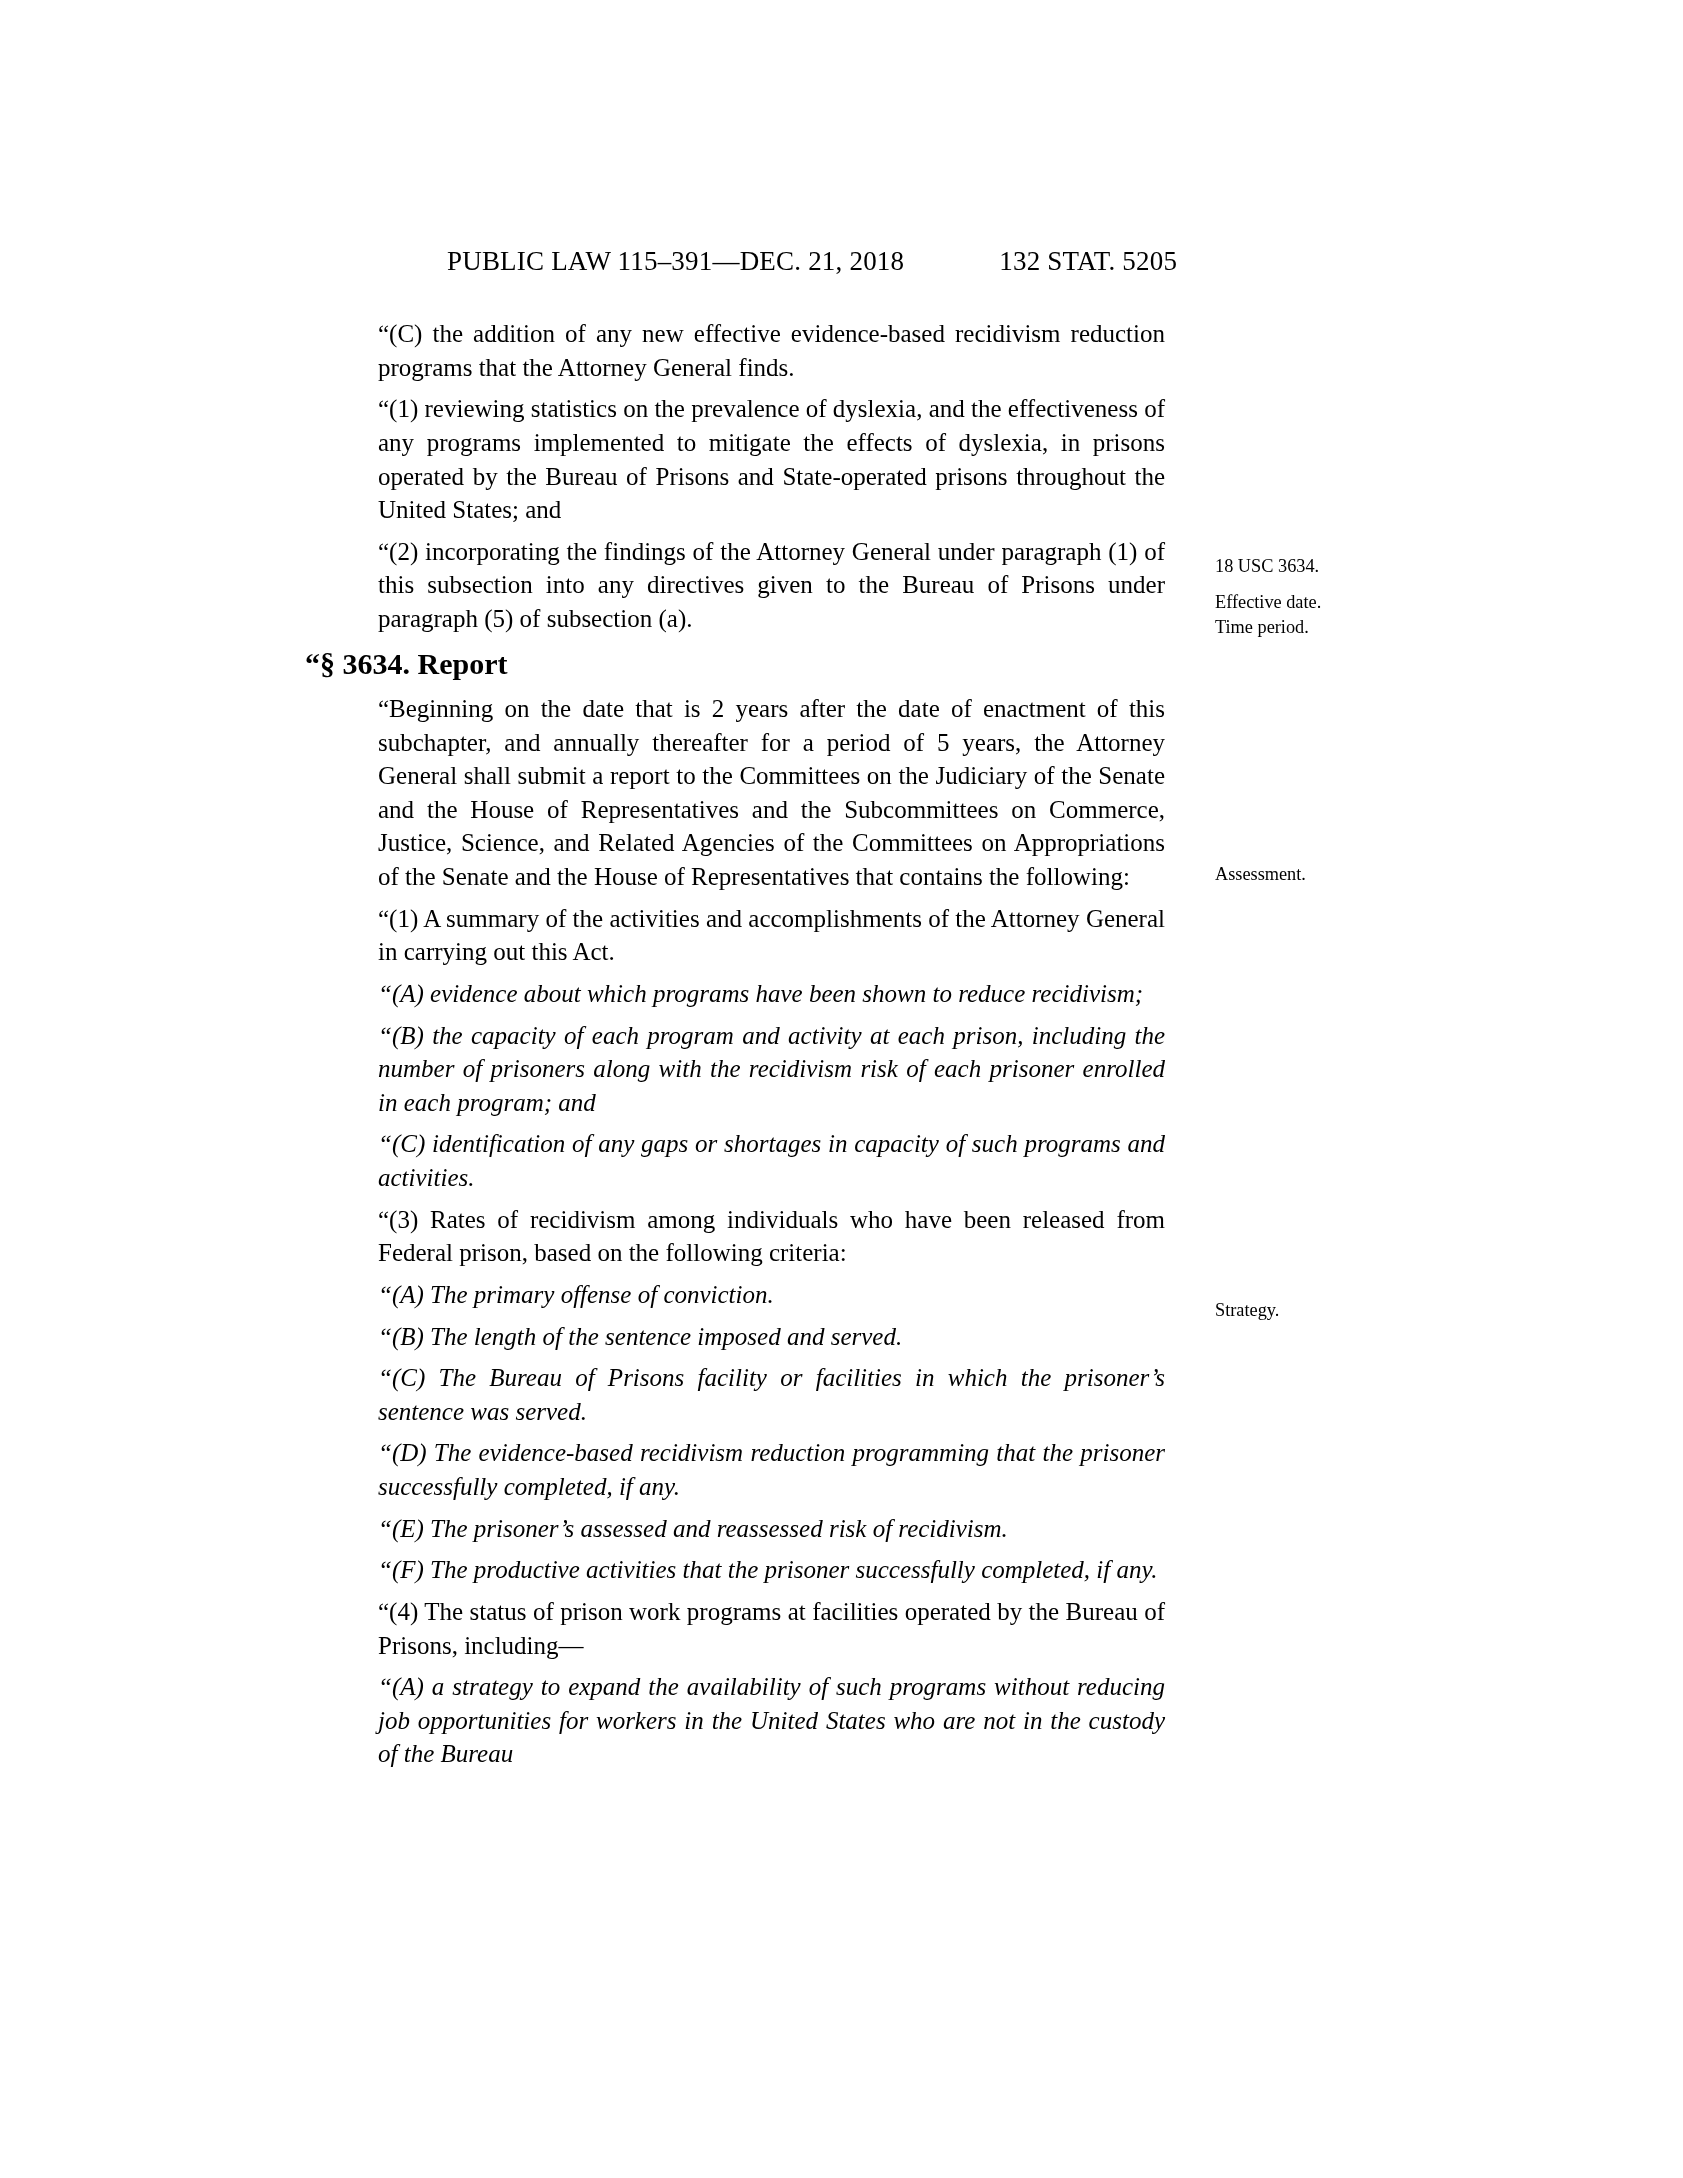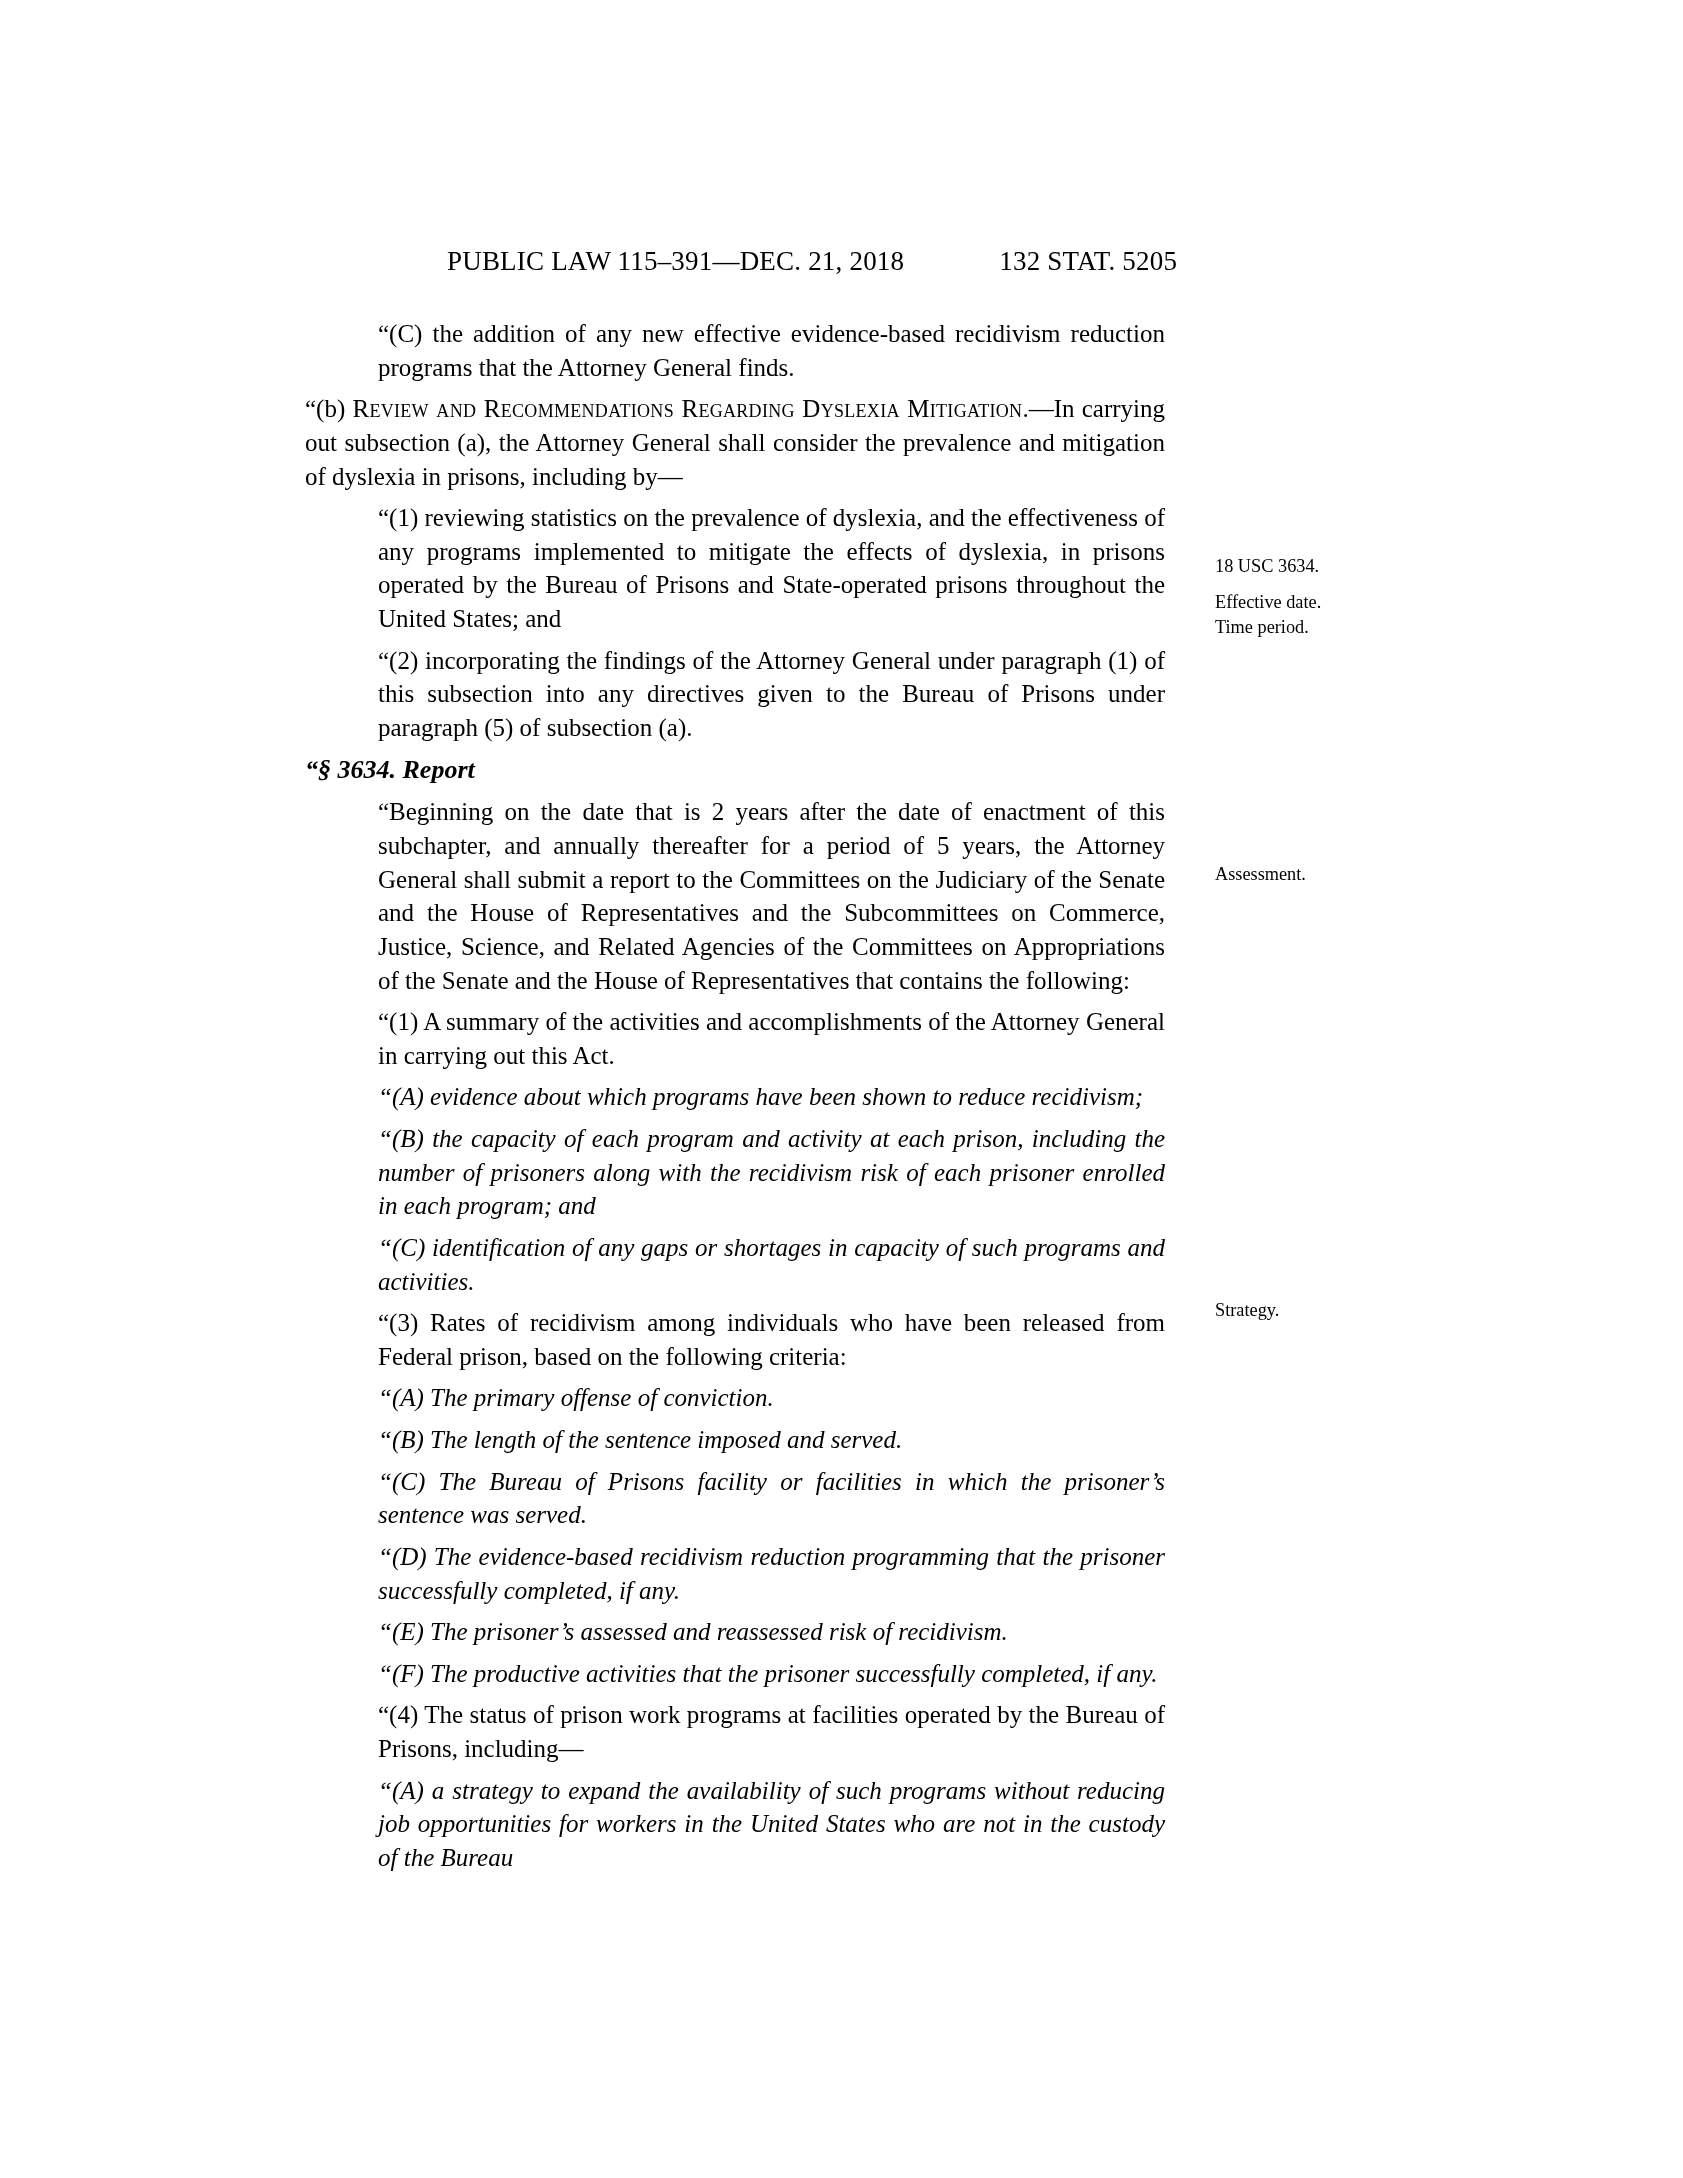--- a/index.html
+++ b/index.html
@@ -61,23 +61,22 @@
 
   .sc {
     font-variant: small-caps;
     letter-spacing: 0.3px;
   }
 
   .section-head {
     margin-top: 30px;
     margin-bottom: 4px;
     font-weight: bold;
-    font-size: 26px;
+    font-size: 30px;
     text-align: left;
-    font-style: italic;
   }
   .no-just { text-align: left; }
 
   
   .sidenotes {
     position: absolute;
     top: 309px;
     left: 1203px;
     width: 257px;
     font-size: 18.3px;
@@ -98,21 +97,20 @@
 
   <div class="header">
     <span class="pubnum">PUBLIC LAW 115–391—DEC. 21, 2018</span>
     <span class="stat">132 STAT. 5205</span>
   </div>
 
   <div class="column">
 
     <p class="p-indent1">“(C) the addition of any new effective evidence-based recidivism reduction programs that the Attorney General finds.</p>
 
-    <p class="p-flush"><span>“(b) </span><span class="sc">Review and Recommendations Regarding Dyslexia Mitigation</span><span>.—In carrying out subsection (a), the Attorney General shall consider the prevalence and mitigation of dyslexia in prisons, including by—</span></p>
 
     <p class="p-indent1">“(1) reviewing statistics on the prevalence of dyslexia, and the effectiveness of any programs implemented to mitigate the effects of dyslexia, in prisons operated by the Bureau of Prisons and State-operated prisons throughout the United States; and</p>
 
     <p class="p-indent1">“(2) incorporating the findings of the Attorney General under paragraph (1) of this subsection into any directives given to the Bureau of Prisons under paragraph (5) of subsection (a).</p>
 
     <p class="section-head no-just">“§ 3634. Report</p>
 
     <p class="p-indent1">“Beginning on the date that is 2 years after the date of enactment of this subchapter, and annually thereafter for a period of 5 years, the Attorney General shall submit a report to the Committees on the Judiciary of the Senate and the House of Representatives and the Subcommittees on Commerce, Justice, Science, and Related Agencies of the Committees on Appropriations of the Senate and the House of Representatives that contains the following:</p>
 
     <p class="p-indent1">“(1) A summary of the activities and accomplishments of the Attorney General in carrying out this Act.</p>

